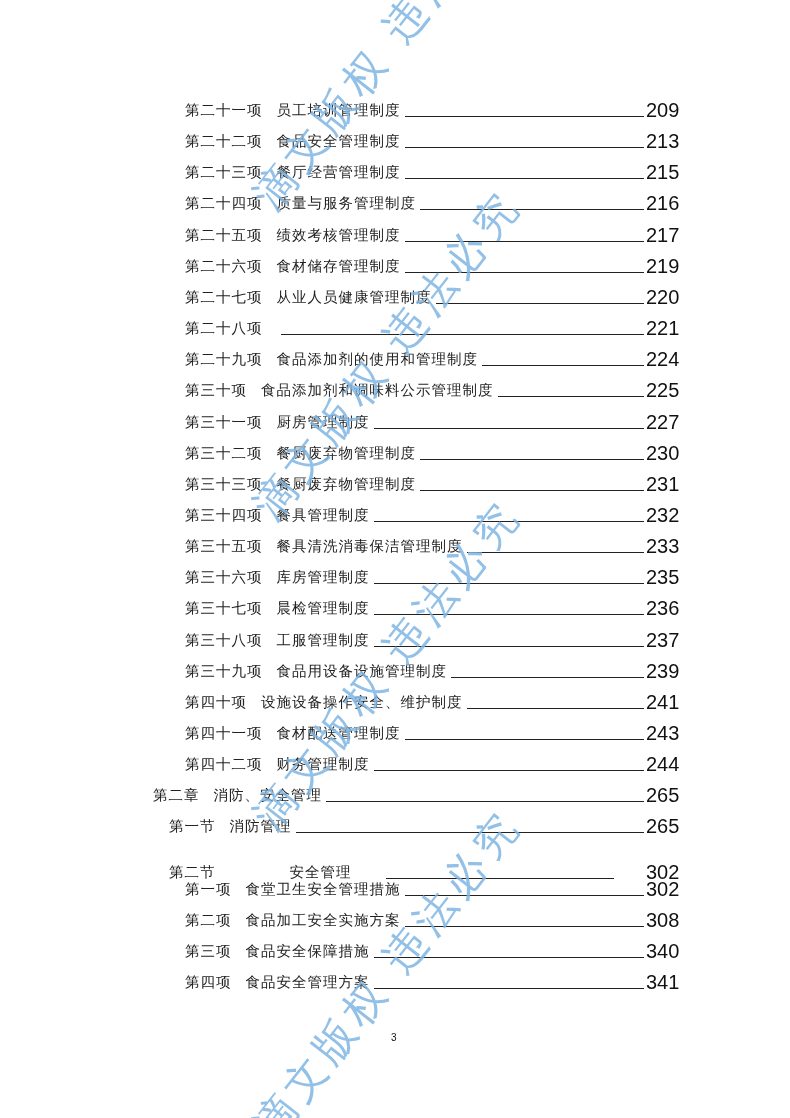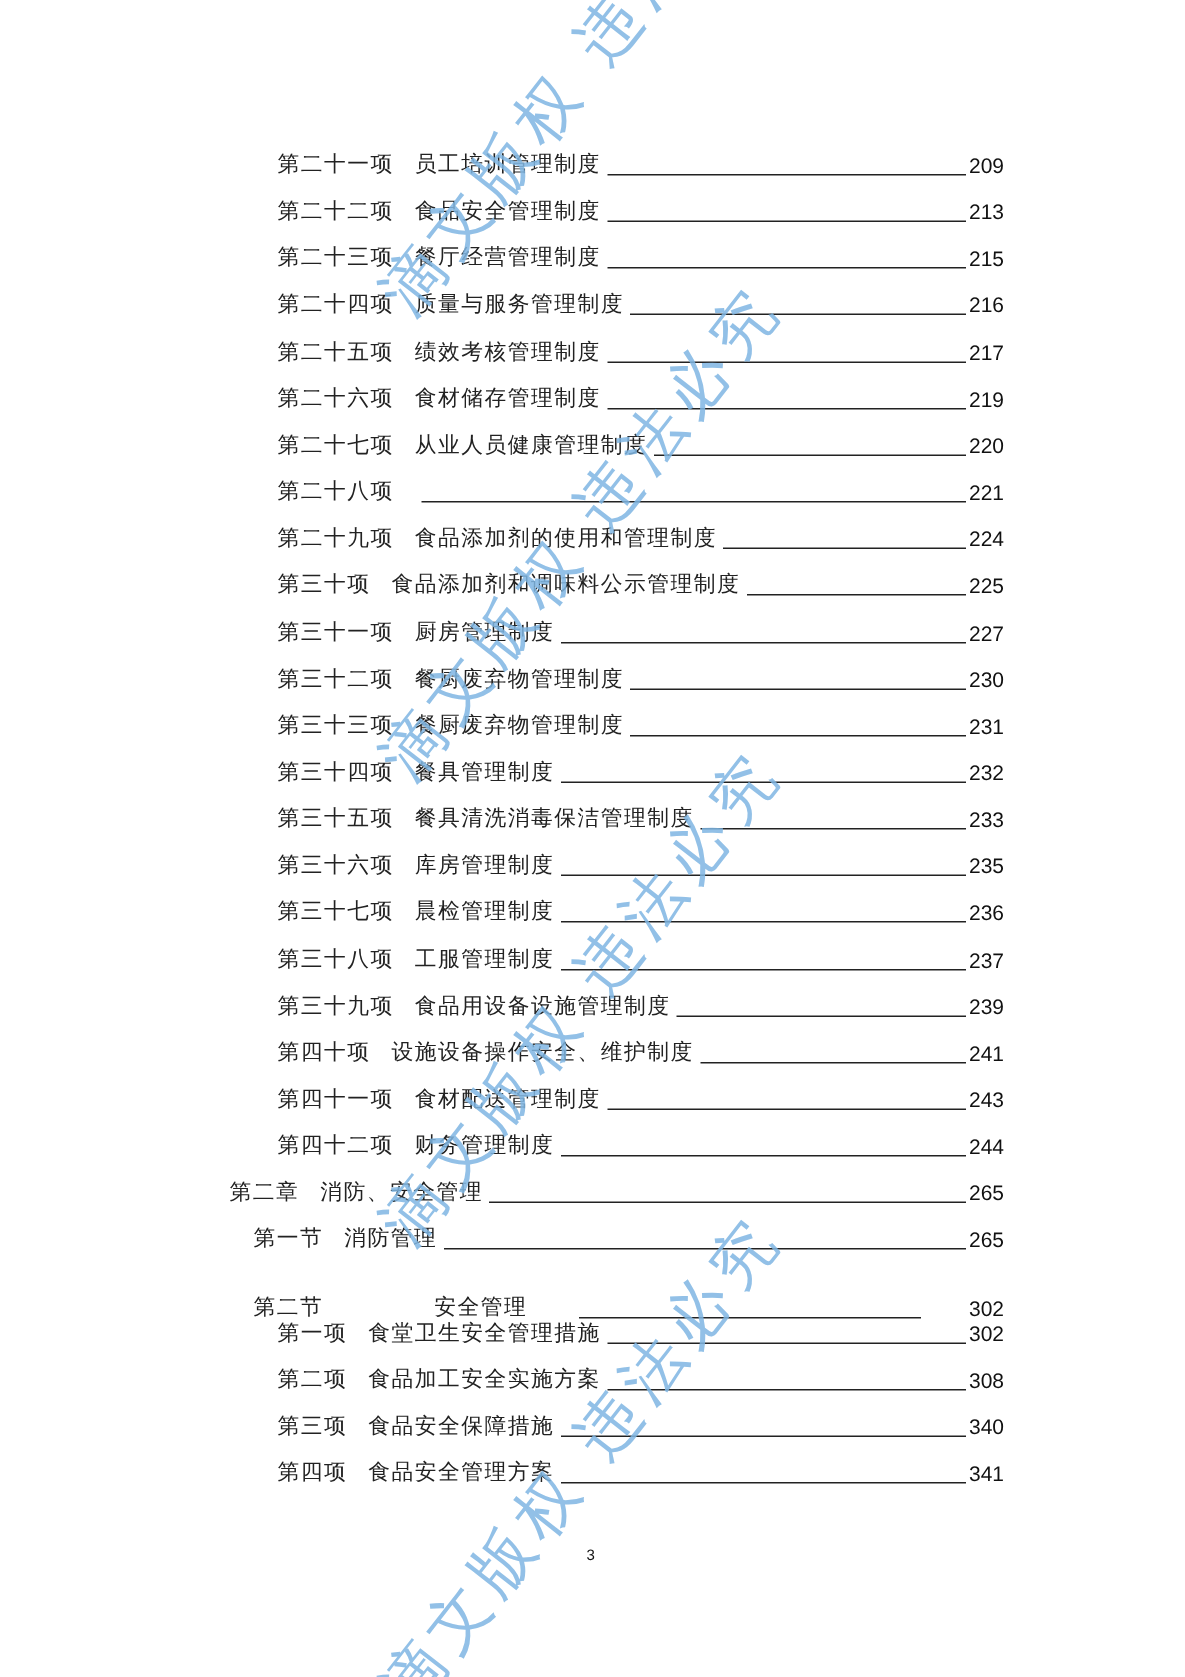--- a/index.html
+++ b/index.html
@@ -50,21 +50,21 @@
     letter-spacing: 1px;
   }
   .toc-row .leader {
     flex: 1;
     border-bottom: 1px solid #222;
     margin: 0 2px 3px 4px;
     height: 1px;
   }
   .toc-row .page-num {
     font-family: "Liberation Sans", "DejaVu Sans", sans-serif;
-    font-size: 14px;
+    font-size: 20px;
     color: #111;
     width: 24px;
     text-align: left;
   }
   .lvl-chapter { left: 153px; width: 517px; }
   .lvl-section { left: 169px; width: 501px; justify-content: flex-end; }
   .lvl-item    { left: 185px; width: 485px; }
 
   .footer-page {
     position: absolute;

